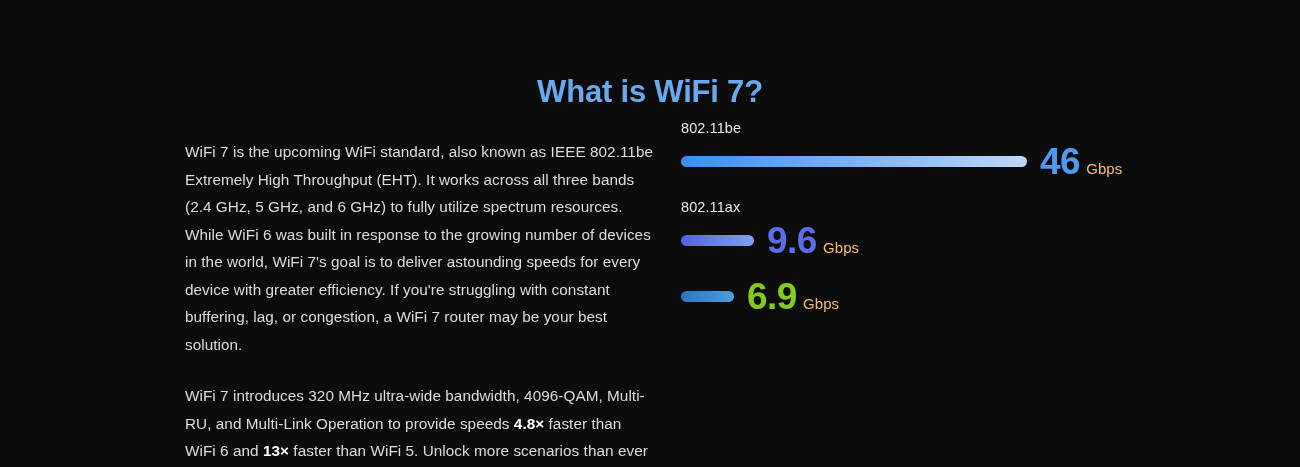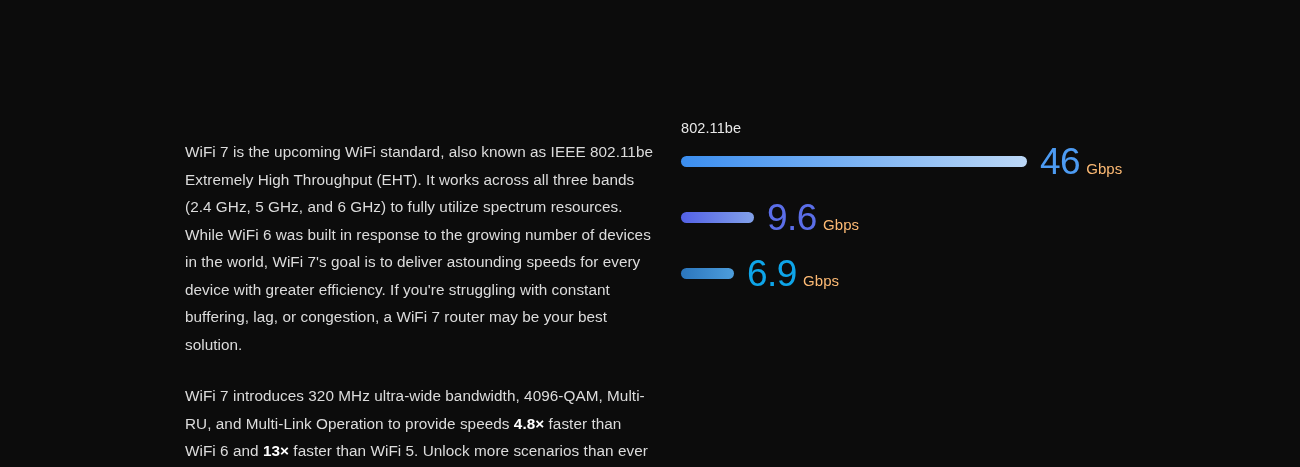--- a/index.html
+++ b/index.html
@@ -100,36 +100,37 @@
     width: 100%;
   }
   .bar-value {
     display: flex;
     align-items: baseline;
     margin-left: 13px;
     white-space: nowrap;
   }
   .bar-number {
     font-size: 37px;
-    font-weight: normal;
+    font-weight: bold;
     line-height: 1;
     letter-spacing: -0.5px;
   }
   .bar-unit {
     font-size: 15px;
     color: #fdba74;
     margin-left: 6px;
     letter-spacing: 0.1px;
   }
 </style>
 </head>
 <body>
 
 <div class="page">
 
+  <h1 class="page-title">What is WiFi 7?</h1>
 
   <div class="left-col">
     <p class="body-par"><span>WiFi 7 is the upcoming WiFi standard, also known as IEEE 802.11be Extremely High Throughput (EHT). It works across all three bands (2.4 GHz, 5 GHz, and 6 GHz) to fully utilize spectrum resources. While WiFi 6 was built in response to the growing number of devices in the world, WiFi 7's goal is to deliver astounding speeds for every device with greater efficiency. If you're struggling with constant buffering, lag, or congestion, a WiFi 7 router may be your best solution.</span></p>
     <p class="body-par"><span>WiFi 7 introduces 320 MHz ultra-wide bandwidth, 4096-QAM, Multi-RU, and Multi-Link Operation to provide speeds </span><b>4.8×</b><span> faster than WiFi 6 and </span><b>13×</b><span> faster than WiFi 5. Unlock more scenarios than ever before.</span></p>
   </div>
 
   <div class="right-col">
 
     <div class="bar-row">
       <div class="bar-label">802.11be</div>
@@ -138,37 +139,38 @@
           <div class="bar-fill" style="background: linear-gradient(90deg, rgb(59, 142, 240) 0%, rgb(188, 216, 247) 100%);"></div>
         </div>
         <div class="bar-value">
           <span class="bar-number" style="color: rgb(77, 155, 242);">46</span>
           <span class="bar-unit">Gbps</span>
         </div>
       </div>
     </div>
 
     <div class="bar-row">
+      <div class="bar-label">802.11ax</div>
       <div class="bar-line">
         <div class="bar-track" style="width: 73px;">
           <div class="bar-fill" style="background: linear-gradient(90deg, rgb(83, 97, 230) 0%, rgb(130, 161, 234) 100%);"></div>
         </div>
         <div class="bar-value">
           <span class="bar-number" style="color: rgb(91, 110, 232);">9.6</span>
           <span class="bar-unit">Gbps</span>
         </div>
       </div>
     </div>
 
     <div class="bar-row">
       <div class="bar-line">
         <div class="bar-track" style="width: 53px;">
           <div class="bar-fill" style="background: linear-gradient(90deg, rgb(43, 118, 189) 0%, rgb(77, 157, 219) 100%);"></div>
         </div>
         <div class="bar-value">
-          <span class="bar-number" style="color: #0ea5e9;">6.9</span>
+          <span class="bar-number" style="color: #84cc16;">6.9</span>
           <span class="bar-unit">Gbps</span>
         </div>
       </div>
     </div>
 
   </div>
 </div>
 
 </body></html>

